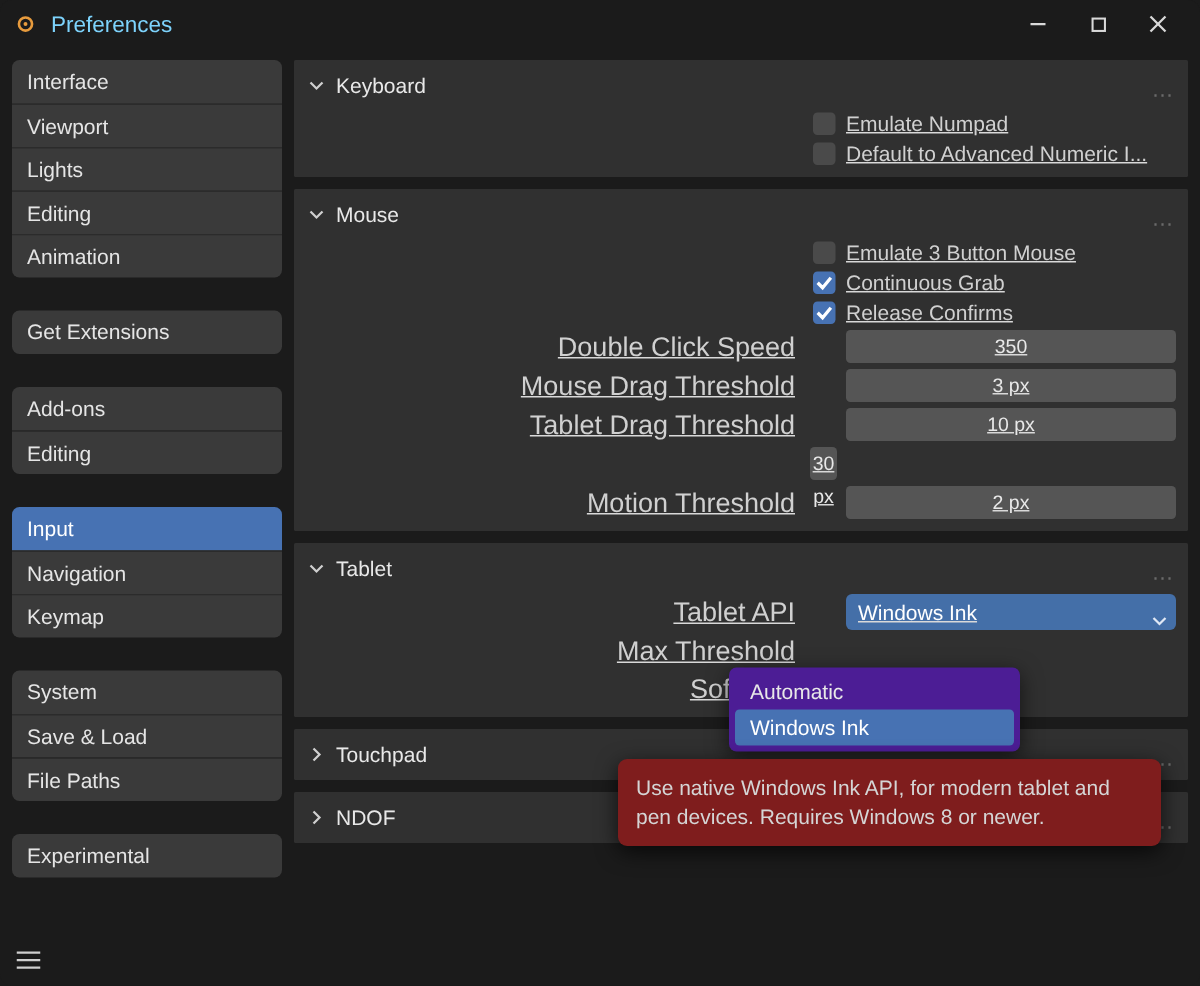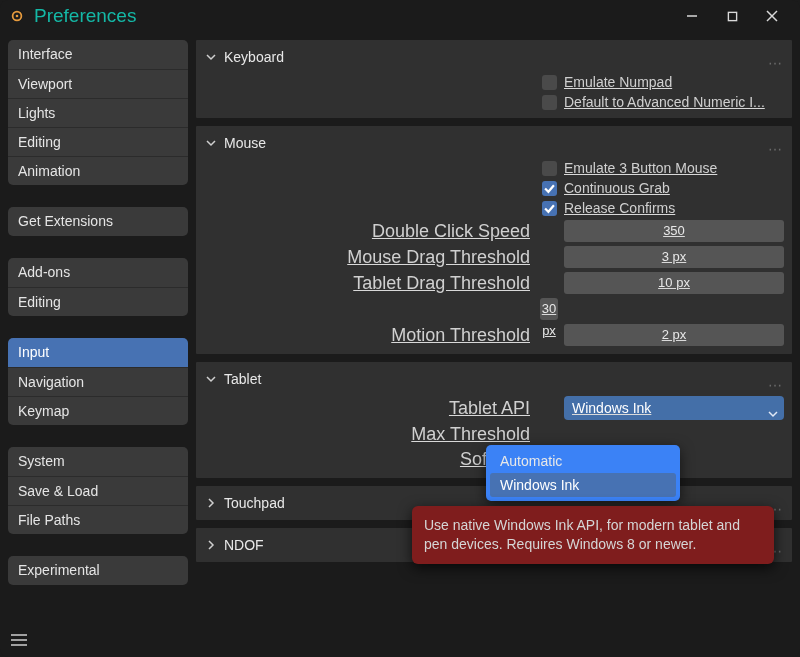--- a/index.html
+++ b/index.html
@@ -2,21 +2,21 @@
 <html><head>
 <meta charset="utf-8">
 <style>
   * { box-sizing: border-box; margin: 0; padding: 0; font-family: -apple-system, "Segoe UI", sans-serif; }
   html, body { width: 800px; height: 657px; }
   body { background: #1b1b1b; color: #d9d9d9; font-size: 14px; overflow: hidden; }
   .window { width: 800px; height: 657px; background: #1b1b1b; display: flex; flex-direction: column; border-radius: 8px; overflow: hidden; }
 
   .titlebar { height: 32px; display: flex; align-items: center; padding: 0 8px; background: #1b1b1b; }
   .titlebar .tb-icon { width: 18px; height: 18px; margin-right: 8px; display:flex; align-items:center; justify-content:center;}
-  .titlebar .tb-title { flex: 1; font-size: 19px; color: #14b8a6; }
+  .titlebar .tb-title { flex: 1; font-size: 15px; color: #7dd3fc; }
   .titlebar .win-btn { width: 40px; height: 28px; display: flex; align-items: center; justify-content: center; cursor: pointer; }
   .titlebar .win-btn svg { stroke: #d9d9d9; fill: none; }
 
   .body { flex: 1; display: flex; padding: 8px 8px 0 8px; gap: 8px; overflow:hidden;}
 
   .sidebar { width: 180px; display: flex; flex-direction: column; gap: 22px; }
   .group { display: flex; flex-direction: column; }
   .tab { height: 29px; line-height: 29px; padding: 0 10px; background: #3a3a3a; color: #e5e5e5; cursor: pointer; font-size: 14px; }
   .group .tab:first-child { border-top-left-radius: 5px; border-top-right-radius: 5px; }
   .group .tab:last-child { border-bottom-left-radius: 5px; border-bottom-right-radius: 5px; }
@@ -38,21 +38,21 @@
   .row .label { text-align: right; padding-right: 4px; color: #d0d0d0; font-size: 18px; }
   .row .cb-col { display:flex; justify-content:center; }
   .checkbox { width: 15px; height: 15px; border-radius: 3px; background: #4a4a4a; display:flex; align-items:center; justify-content:center; cursor:pointer;}
   .checkbox.checked { background: #4772b3; }
   .checkbox.checked svg { display:block; }
   .checkbox svg { display:none; width:11px; height:11px; }
   .val { height: 22px; line-height: 22px; text-align: center; background: #555555; border-radius: 3px; color: #e8e8e8; font-size: 13px; }
   .dropdown { height: 24px; line-height: 24px; padding: 0 8px; background: #446fa8; border-radius: 4px; color: #ffffff; position:relative; text-align:left; cursor:pointer;}
   .dropdown .chev { position:absolute; right:6px; top:6px; }
 
-  .dropdown-panel { position:absolute; left: var(--x,0); top: var(--y,0); width: 194px; background: #3b82f6; border-radius: 5px; padding: 4px; z-index: 50; box-shadow:0 4px 14px rgba(0,0,0,0.6);}
+  .dropdown-panel { position:absolute; left: var(--x,0); top: var(--y,0); width: 194px; background: #4c1d95; border-radius: 5px; padding: 4px; z-index: 50; box-shadow:0 4px 14px rgba(0,0,0,0.6);}
   .dd-item { height: 24px; line-height: 24px; padding: 0 10px; color: #e8e8e8; font-size:14px; border-radius:3px; cursor:pointer;}
   .dd-item.hl { background: #4772b3; color:#ffffff; }
 
   .tooltip { position:absolute; left: var(--x,0); top: var(--y,0); width: 362px; background: #7f1d1d; border-radius: 6px; padding: 10px 12px; color: #d5d5d5; font-size: 14px; line-height: 1.35; z-index: 60; box-shadow:0 4px 14px rgba(0,0,0,0.7);}
 
   .bottombar { height: 34px; display:flex; align-items:center; padding: 0 6px; }
   .menu-icon { width:26px; height:26px; display:flex; align-items:center; justify-content:center; cursor:pointer; border-radius:4px;}
   .menu-icon svg { stroke:#cfcfcf; }
 
   .check-label { color:#d0d0d0; font-size:14px; }

